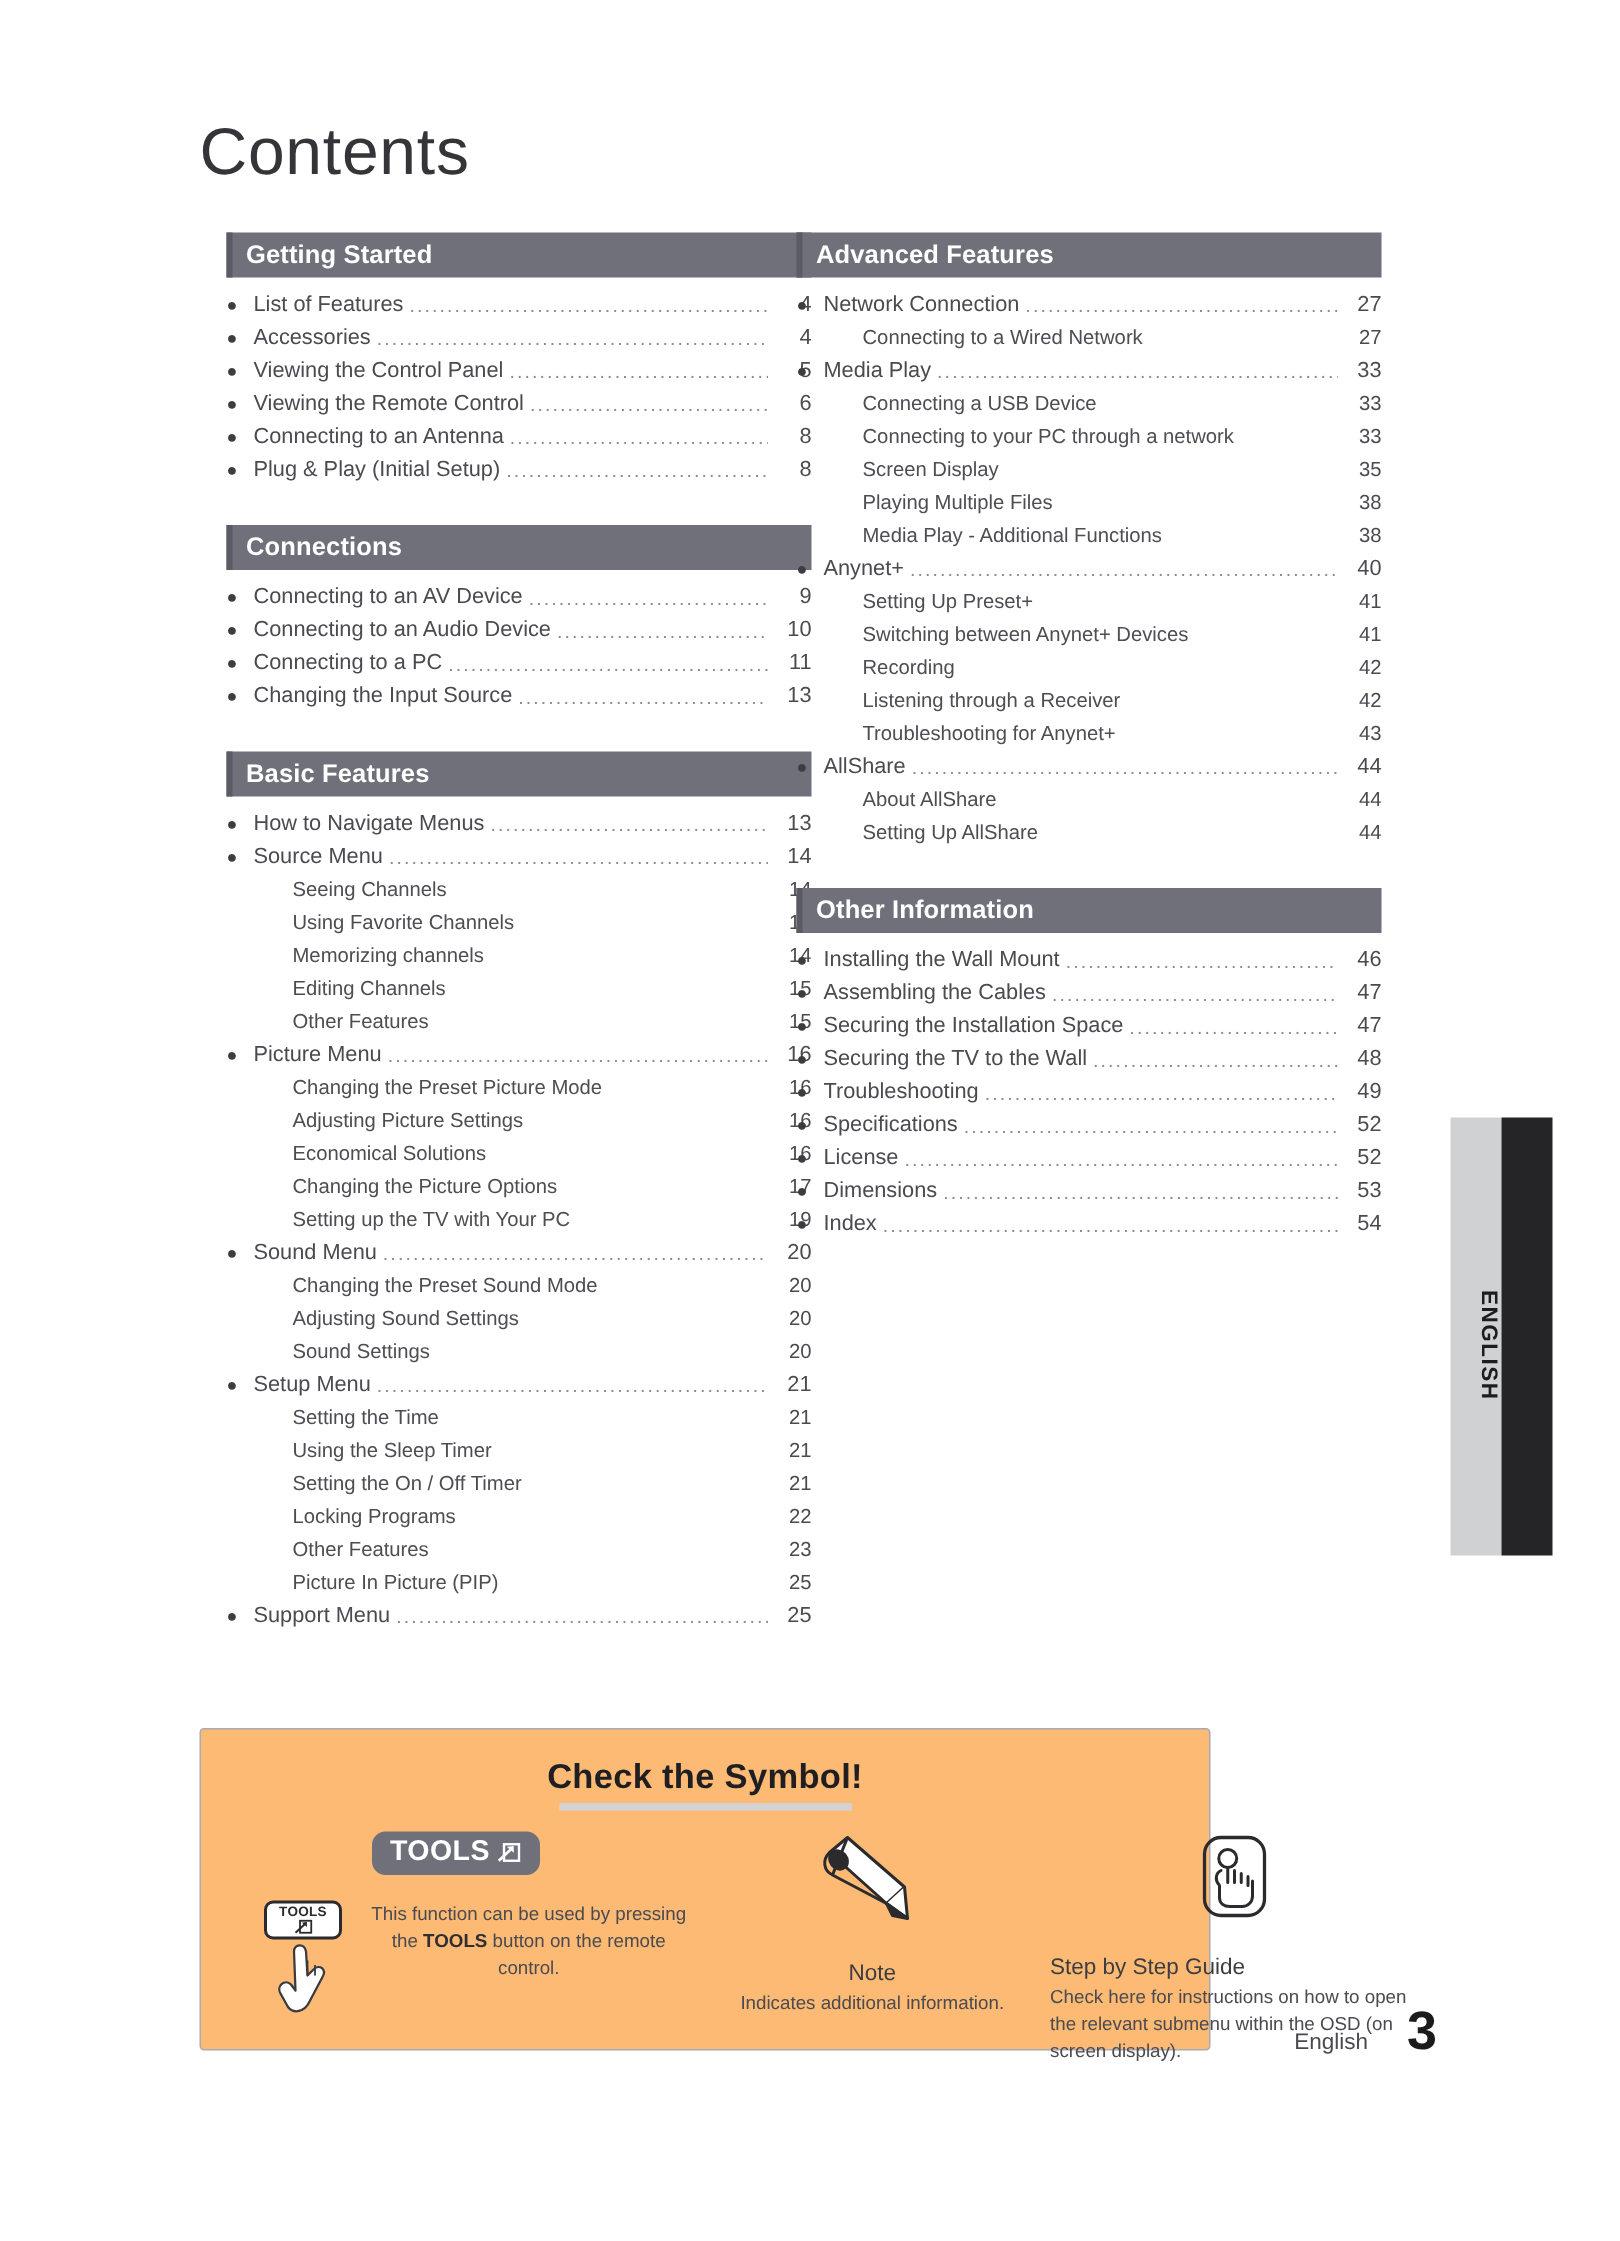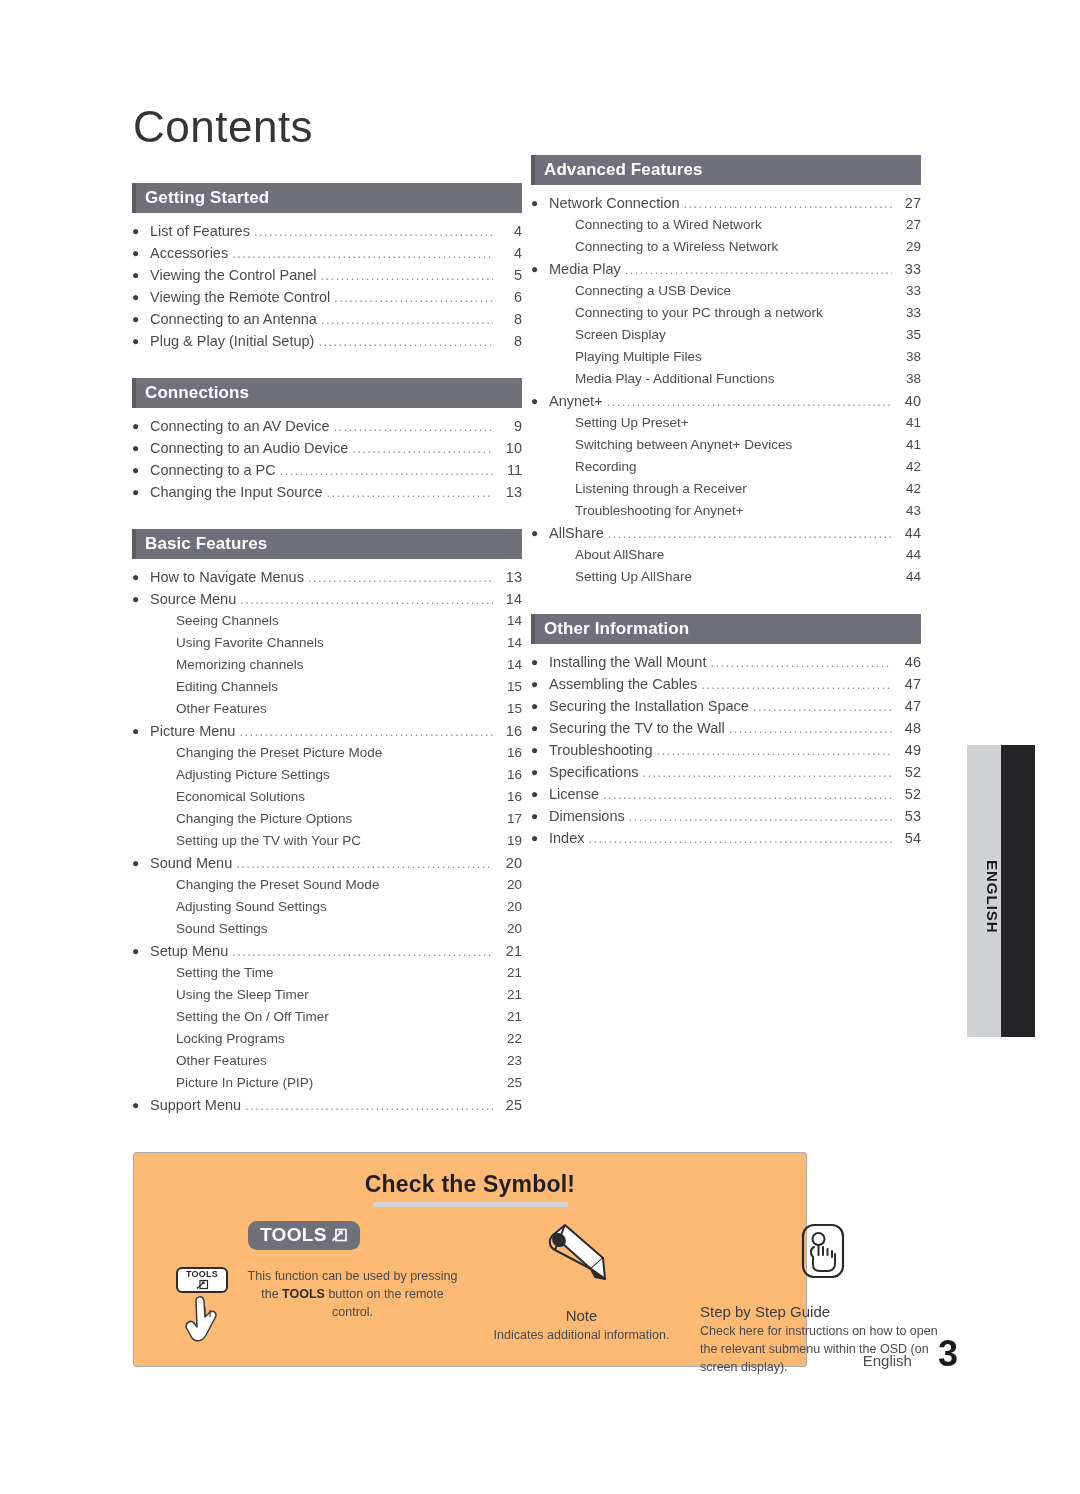--- a/index.html
+++ b/index.html
@@ -11,35 +11,35 @@
     position: relative;
     overflow: hidden;
   }
 
   .page { position: absolute; left: 0; top: 0; width: 1080px; height: 1494px; }
 
   
   .page-title {
     position: absolute;
     left: 133px;
-    top: 105px;
+    top: 80px;
     font-size: 44px;
     font-weight: 300;
     letter-spacing: 0.5px;
     color: #353539;
     line-height: 1;
   }
 
   
   .col {
     position: absolute;
     top: 155px;
     width: 390px;
   }
-  .col-left  { left: 132px; margin-top: 28px; }
+  .col-left  { left: 151px; }
   .col-right { left: 531px; }
 
   
   .sec-head {
     position: relative;
     height: 30px;
     background: #6f7079;
     margin-top: 26px;
     margin-bottom: 7px;
     display: flex;
@@ -484,25 +484,20 @@
         <li class="toc-row main">
           <span class="bullet">●</span>
           <span class="entry-text">Network Connection</span>
           <span class="leader">........................................................................................................................</span>
           <span class="pageno">27</span>
         </li>
         <li class="toc-row sub">
           <span class="entry-text">Connecting to a Wired Network</span>
           <span class="leader blank">........................................................................................................................</span>
           <span class="pageno">27</span>
-        </li>
-        <li class="toc-row sub">
-          <span class="entry-text">Connecting to a Wireless Network</span>
-          <span class="leader blank">........................................................................................................................</span>
-          <span class="pageno">29</span>
         </li>
         <li class="toc-row main">
           <span class="bullet">●</span>
           <span class="entry-text">Media Play</span>
           <span class="leader">........................................................................................................................</span>
           <span class="pageno">33</span>
         </li>
         <li class="toc-row sub">
           <span class="entry-text">Connecting a USB Device</span>
           <span class="leader blank">........................................................................................................................</span>

